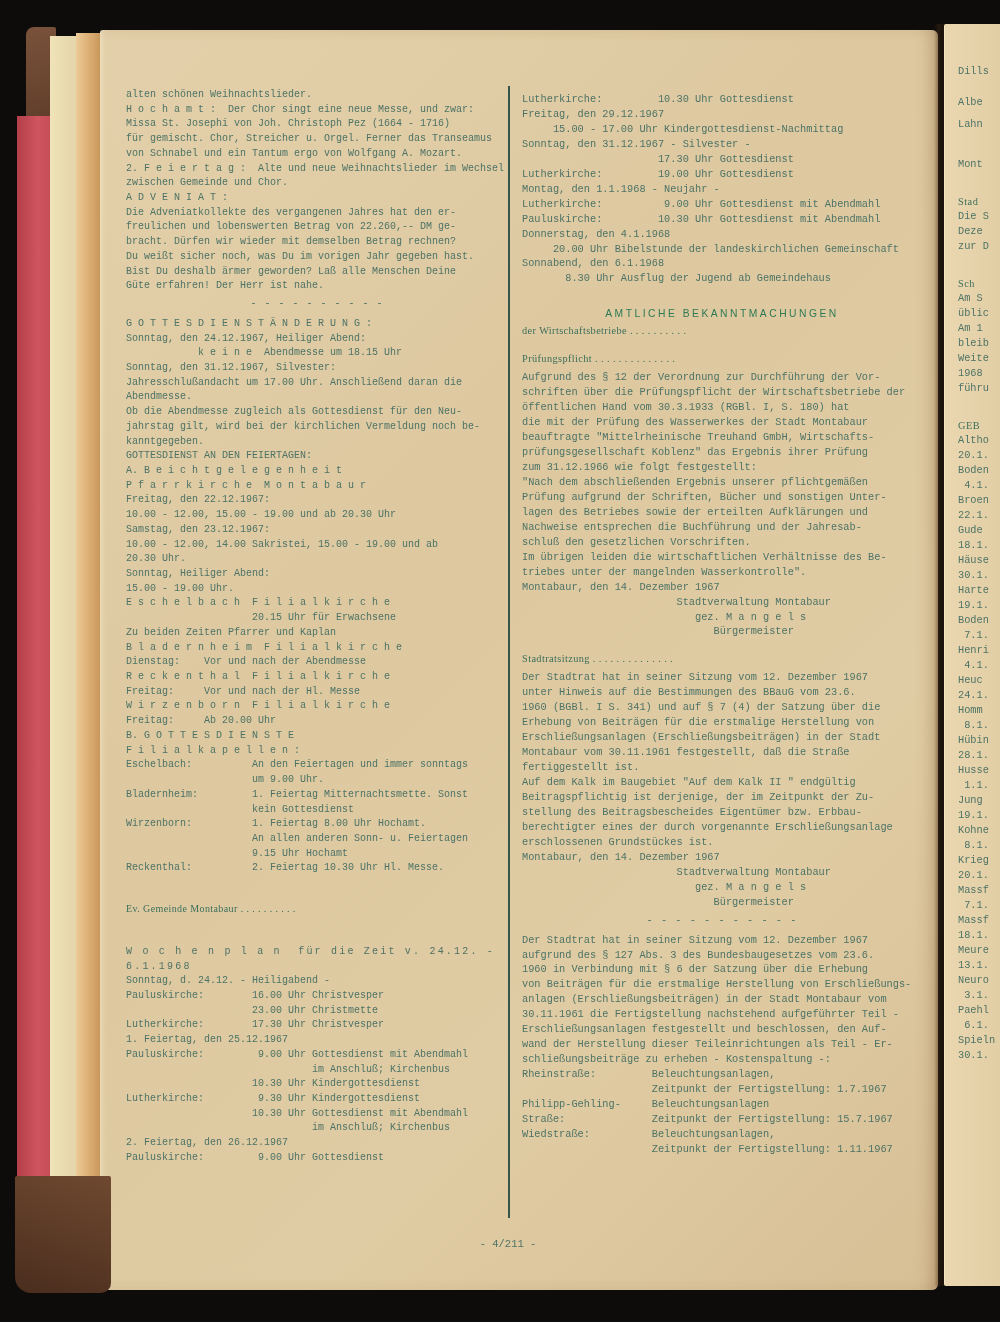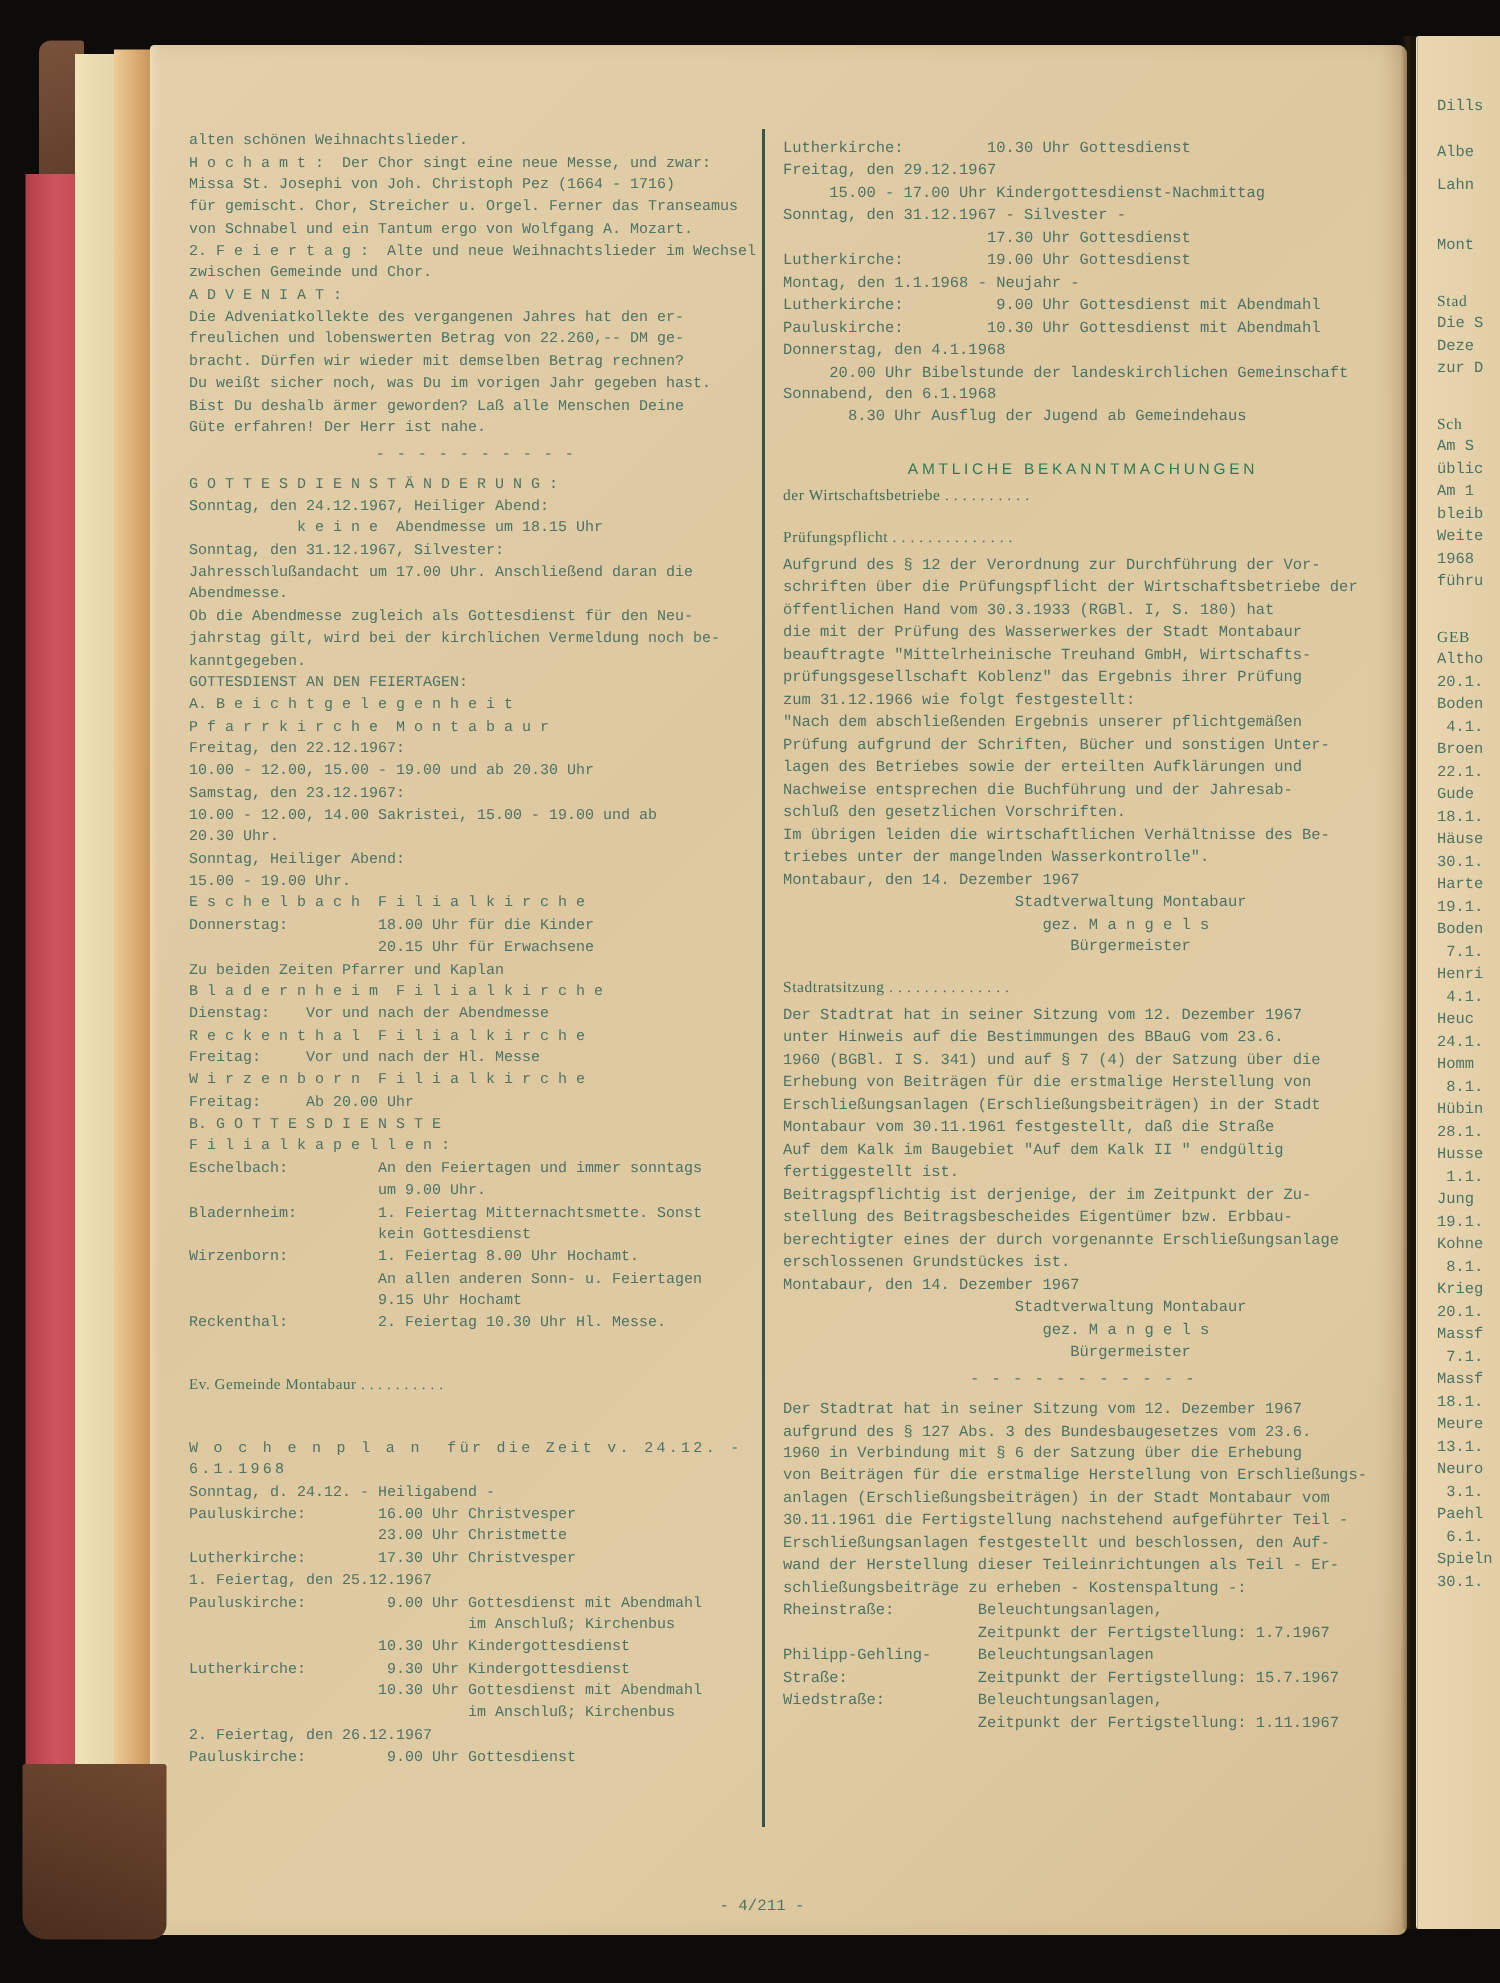--- a/index.html
+++ b/index.html
@@ -45,21 +45,21 @@
   .h2{font-family:"Liberation Serif",serif;font-size:16px;color:#3c6e5a;
     line-height:21px;margin-top:13px;margin-bottom:3px;letter-spacing:.4px;}
   .h2b{margin-top:0;}
   .big{font-size:19px;line-height:28px;margin-top:26px;margin-bottom:28px;}
   .h3{font-family:"Liberation Serif",serif;font-size:15px;color:#3c6e5a;line-height:22px;letter-spacing:.5px;}
   .dash{text-align:center;margin:3px 0 5px;letter-spacing:1px;}
   .ls{letter-spacing:2.2px;}
   .g7{height:7px;}.g16{height:16px;}.g22{height:22px;}.g25{height:25px;}
   .g7,.g16,.g22,.g25{line-height:0;font-size:0;}
   #footer{left:458px;top:1238px;width:100px;text-align:center;
-    font-size:10.5px;color:#4d7366;margin-top:27px;}
+    font-size:10.5px;color:#4d7366;}
 </style>
 </head>
 <body>
 
 <div class="abs" id="spine-top"></div>
 <div class="abs" id="spine-red"></div>
 <div class="abs" id="edge-cream"></div>
 <div class="abs" id="edge-tan"></div>
 
 <div class="abs" id="main-page"></div>
@@ -93,21 +93,20 @@
     <div class="ln">A. B e i c h t g e l e g e n h e i t</div>
     <div class="ln">P f a r r k i r c h e  M o n t a b a u r</div>
     <div class="ln">Freitag, den 22.12.1967:</div>
     <div class="ln">10.00 - 12.00, 15.00 - 19.00 und ab 20.30 Uhr</div>
     <div class="ln">Samstag, den 23.12.1967:</div>
     <div class="ln">10.00 - 12.00, 14.00 Sakristei, 15.00 - 19.00 und ab</div>
     <div class="ln">20.30 Uhr.</div>
     <div class="ln">Sonntag, Heiliger Abend:</div>
     <div class="ln">15.00 - 19.00 Uhr.</div>
     <div class="ln">E s c h e l b a c h  F i l i a l k i r c h e</div>
-    <div class="ln">Donnerstag:          18.00 Uhr für die Kinder</div>
     <div class="ln">                     20.15 Uhr für Erwachsene</div>
     <div class="ln">Zu beiden Zeiten Pfarrer und Kaplan</div>
     <div class="ln">B l a d e r n h e i m  F i l i a l k i r c h e</div>
     <div class="ln">Dienstag:    Vor und nach der Abendmesse</div>
     <div class="ln">R e c k e n t h a l  F i l i a l k i r c h e</div>
     <div class="ln">Freitag:     Vor und nach der Hl. Messe</div>
     <div class="ln">W i r z e n b o r n  F i l i a l k i r c h e</div>
     <div class="ln">Freitag:     Ab 20.00 Uhr</div>
     <div class="ln">B. G O T T E S D I E N S T E</div>
     <div class="ln">F i l i a l k a p e l l e n :</div>
@@ -171,22 +170,22 @@
     <div class="ln">                         Stadtverwaltung Montabaur</div>
     <div class="ln">                            gez. M a n g e l s</div>
     <div class="ln">                               Bürgermeister</div>
     <div class="ln h2">Stadtratsitzung . . . . . . . . . . . . . .</div>
     <div class="ln">Der Stadtrat hat in seiner Sitzung vom 12. Dezember 1967</div>
     <div class="ln">unter Hinweis auf die Bestimmungen des BBauG vom 23.6.</div>
     <div class="ln">1960 (BGBl. I S. 341) und auf § 7 (4) der Satzung über die</div>
     <div class="ln">Erhebung von Beiträgen für die erstmalige Herstellung von</div>
     <div class="ln">Erschließungsanlagen (Erschließungsbeiträgen) in der Stadt</div>
     <div class="ln">Montabaur vom 30.11.1961 festgestellt, daß die Straße</div>
+    <div class="ln">fertiggestellt ist.</div>
     <div class="ln">Auf dem Kalk im Baugebiet "Auf dem Kalk II " endgültig</div>
-    <div class="ln">fertiggestellt ist.</div>
     <div class="ln">Beitragspflichtig ist derjenige, der im Zeitpunkt der Zu-</div>
     <div class="ln">stellung des Beitragsbescheides Eigentümer bzw. Erbbau-</div>
     <div class="ln">berechtigter eines der durch vorgenannte Erschließungsanlage</div>
     <div class="ln">erschlossenen Grundstückes ist.</div>
     <div class="ln">Montabaur, den 14. Dezember 1967</div>
     <div class="ln">                         Stadtverwaltung Montabaur</div>
     <div class="ln">                            gez. M a n g e l s</div>
     <div class="ln">                               Bürgermeister</div>
     <div class="ln dash">- - - - - - - - - - -</div>
     <div class="ln">Der Stadtrat hat in seiner Sitzung vom 12. Dezember 1967</div>

